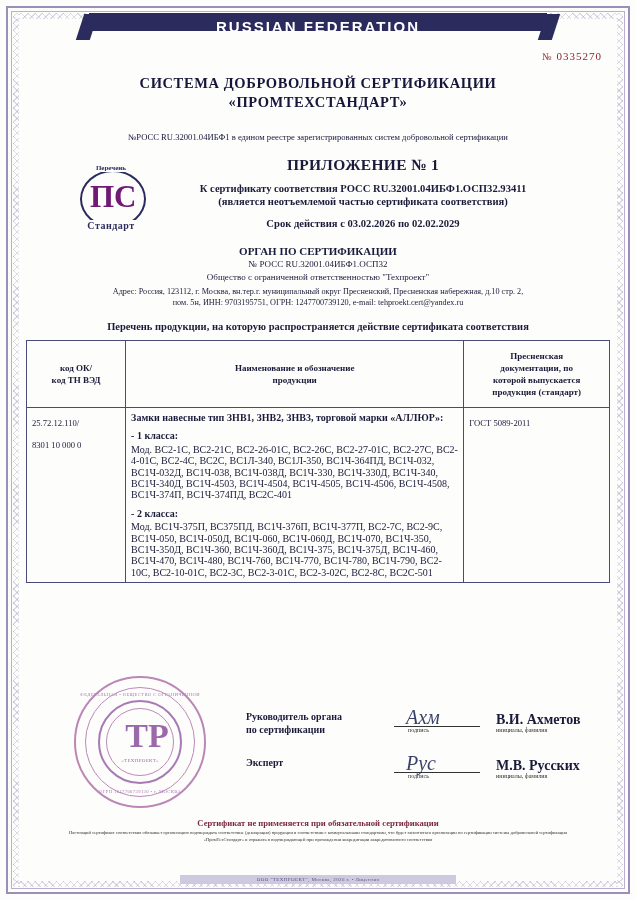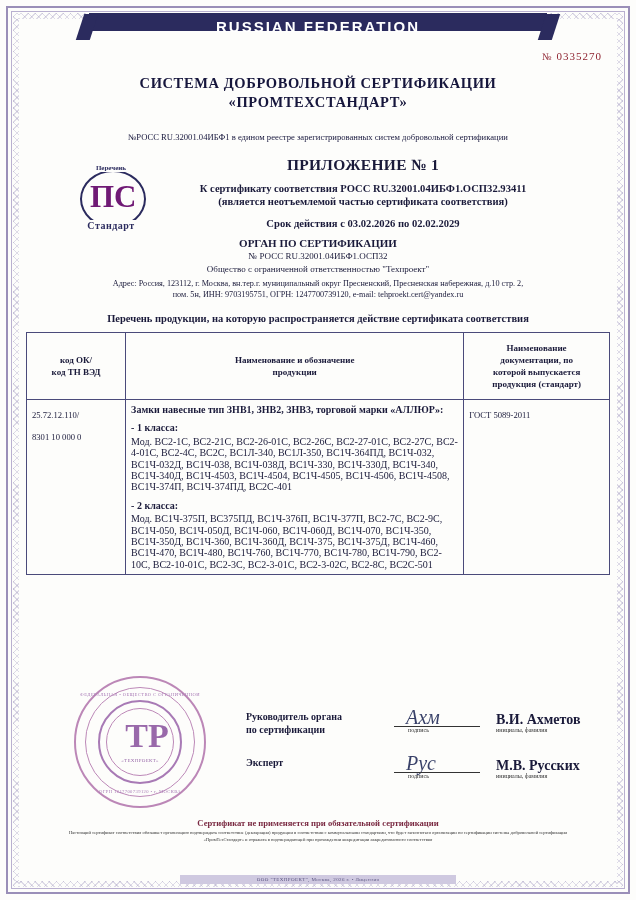--- a/index.html
+++ b/index.html
@@ -185,21 +185,21 @@
     width: 42px; height: 38px;
     font-family: "Liberation Serif", serif;
     font-size: 31px;
     font-weight: bold;
     color: #701a75;
     text-align: center;
     line-height: 38px;
   }
 
   .organ {
-    margin-top: 8px;
+    margin-top: 16px;
     text-align: center;
   }
   .organ-title { font-weight: bold; font-size: 11px; }
   .organ-reg { font-size: 9px; margin-top: 2px; }
   .organ-name { font-size: 9px; margin-top: 3px; }
   .organ-addr {
     font-size: 8.2px;
     margin-top: 4px;
     line-height: 11px;
     text-align: center;
@@ -464,21 +464,21 @@
         <tr>
           <th>
             <div>код ОК/</div>
             <div>код ТН ВЭД</div>
           </th>
           <th>
             <div>Наименование и обозначение</div>
             <div>продукции</div>
           </th>
           <th>
-            <div>Наименование</div>
+            <div>Пресненская</div>
             <div>документации, по</div>
             <div>которой выпускается</div>
             <div>продукция (стандарт)</div>
           </th>
         </tr>
       </thead>
       <tbody>
         <tr>
           <td class="code">
             <div>25.72.12.110/</div>

